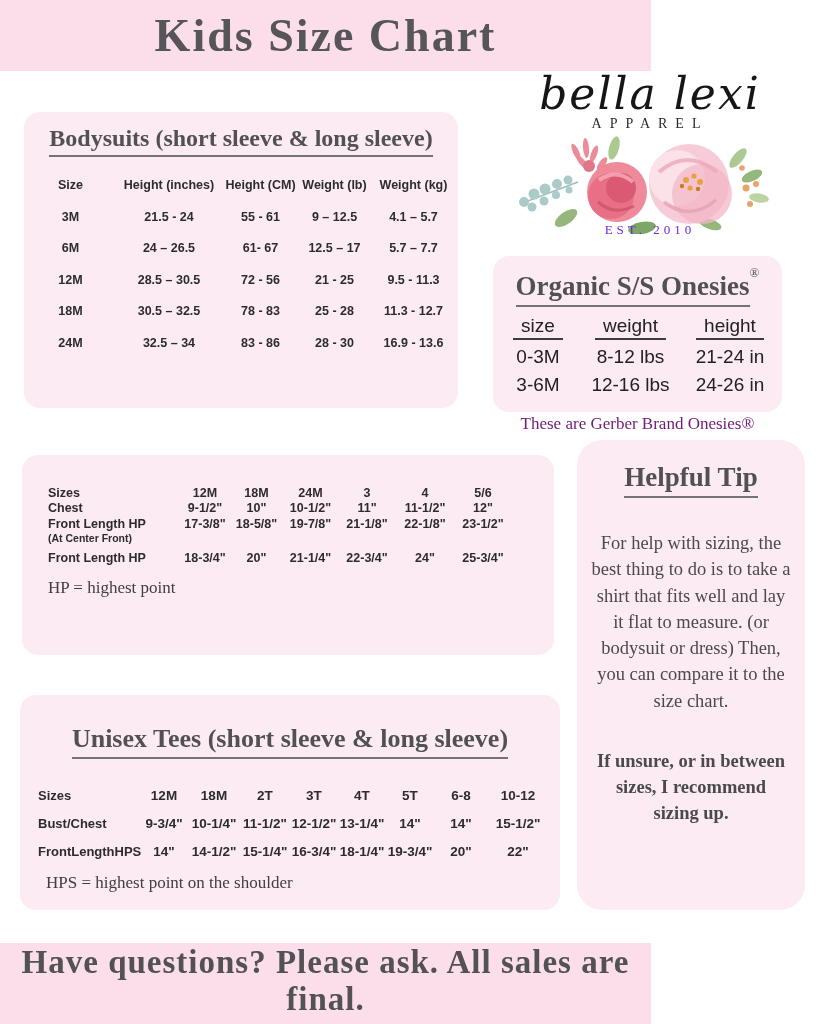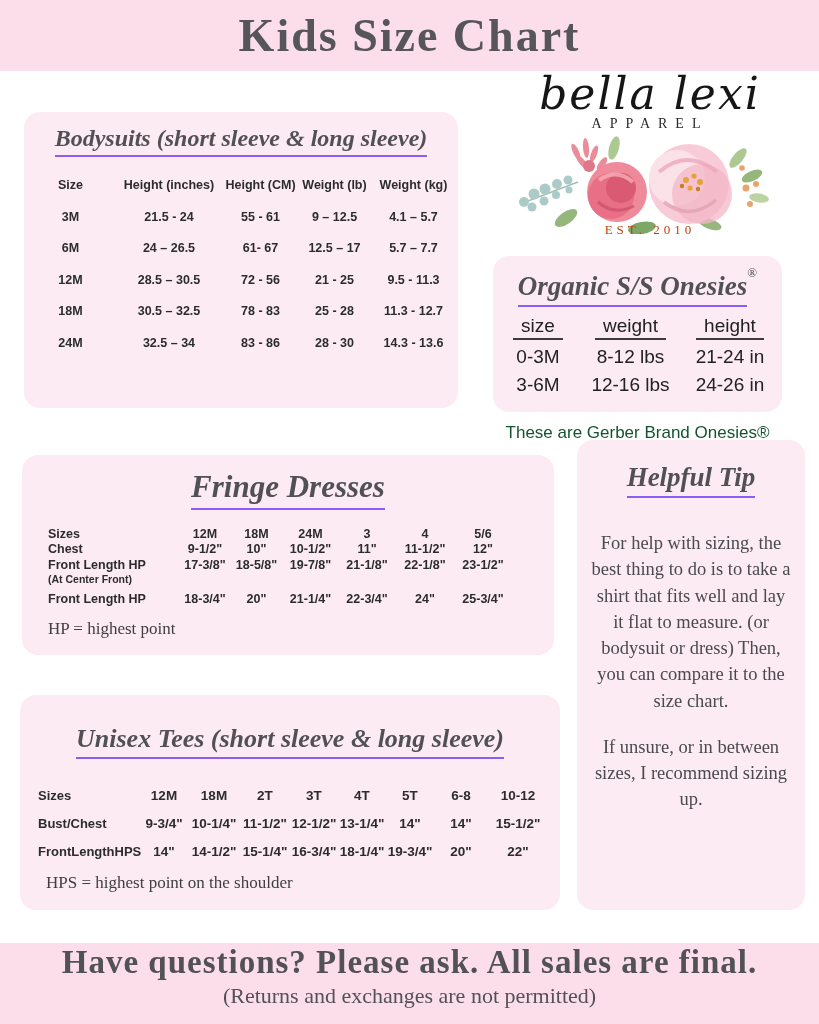--- a/index.html
+++ b/index.html
@@ -10,81 +10,81 @@
     --text-dark:#2c2c2e;
   }
   *{margin:0;padding:0;box-sizing:border-box;}
   html,body{background:#e9e9e9;}
   #canvas{
     position:relative;width:819px;height:1024px;margin:0 auto;
     background:#ffffff;overflow:hidden;
     font-family:"Liberation Sans",sans-serif;color:var(--text-dark);
   }
   
-  .band{position:absolute;left:0;width:819px;background:var(--band-pink);text-align:center;}
+  .band{position:absolute;left:0;width:651px;background:var(--band-pink);text-align:center;}
   #top-band{top:0;height:71px;display:flex;align-items:center;justify-content:center;}
   .page-title{
     font-family:"Liberation Serif",serif;font-size:46px;color:var(--heading-gray);
     letter-spacing:2px;font-weight:600;
   }
   #footer-band{top:943px;height:81px;padding-top:1px;}
   .footer-line1{font-family:"Liberation Serif",serif;font-size:33px;color:#525256;font-weight:600;letter-spacing:1px;}
   .footer-line2{font-family:"Liberation Serif",serif;font-size:22px;color:#525256;margin-top:2px;}
   
   .panel{position:absolute;background:var(--panel-pink);border-radius:16px;}
   .panel-title{
     text-align:center;font-family:"Liberation Serif",serif;color:#515155;font-weight:600;
   }
-  .panel-title .u{display:inline-block;border-bottom:2px solid #8b5cf6;padding-bottom:3px;font-style:italic;}
+  .panel-title .u{display:inline-block;border-bottom:2px solid #737373;padding-bottom:3px;}
   
   #bodysuits{left:24px;top:112px;width:434px;height:296px;padding-top:13px;}
   #bodysuits .panel-title{font-size:24px;letter-spacing:0;}
   .bs-row{display:grid;grid-template-columns:93px 104px 79px 69px 89px;align-items:center;}
   .bs-head{margin-top:20px;height:16px;}
   .bs-head .cell,.bs-body .cell{text-align:center;font-size:12.5px;font-weight:bold;color:var(--text-dark);}
   .bs-body{margin-top:8px;}
   .bs-body .bs-row{height:31.5px;}
   
   #logo{position:absolute;left:505px;top:70px;width:290px;text-align:center;}
   .logo-script{
     font-family:"DejaVu Serif",serif;font-style:italic;font-size:44px;color:#161616;
     letter-spacing:2px;line-height:1.1;
   }
   .logo-apparel{font-family:"Liberation Serif",serif;font-size:14px;letter-spacing:8px;color:#2b2b2b;margin-top:-2px;}
   .logo-flowers{margin-top:0;}
-  .logo-est{font-family:"Liberation Serif",serif;font-size:13px;letter-spacing:4px;color:#c2410c;margin-top:-16px;}
+  .logo-est{font-family:"Liberation Serif",serif;font-size:13px;letter-spacing:4px;color:#6d28d9;margin-top:-16px;}
   
   #onesies{left:493px;top:256px;width:289px;height:156px;padding-top:9px;}
   #onesies .panel-title{font-size:27px;}
   #onesies .panel-title .u{border-bottom-width:2px;}
   .reg-mark{font-size:13px;vertical-align:18px;font-weight:normal;}
   .on-row{display:grid;grid-template-columns:90px 95px 104px;align-items:center;}
   .on-head{margin-top:8px;}
   .on-head .hcell{text-align:center;}
   .on-head .hcell span{display:inline-block;border-bottom:2px solid #3c3c3e;font-size:19px;color:#222;padding:0 8px 1px;}
   .on-body{margin-top:3px;}
   .on-body .cell{text-align:center;font-size:19px;color:#222;}
   .on-body .on-row{height:28px;}
-  .on-note{font-family:Liberation Sans, sans-serif;font-size:17px;color:#14532d;text-align:center;margin-top:24px;}
+  .on-note{font-family:Liberation Serif, serif;font-size:17px;color:#701a75;text-align:center;margin-top:15px;}
   
   #fringe{left:22px;top:455px;width:532px;height:200px;padding-top:14px;}
   #fringe .panel-title{font-size:31px;}
   .fr-rows{margin-top:16px;padding-left:26px;}
   .fr-row{display:grid;grid-template-columns:132px 50px 53px 55px 58px 58px 58px;height:15.5px;align-items:center;}
   .fr-row .cell{text-align:center;font-size:12.5px;font-weight:bold;color:var(--text-dark);}
   .fr-row .cell:first-child{text-align:left;}
   .fr-rows .fr-row:nth-child(4){height:13px;}
   .fr-rows .fr-row:nth-child(4) .cell:first-child{font-size:10.5px;}
   .fr-rows .fr-row:nth-child(5){margin-top:6px;}
   .fr-note{font-family:"Liberation Serif",serif;font-size:17px;color:#3f3f41;margin:12px 0 0 26px;}
   
-  #tip{left:577px;top:440px;width:228px;height:470px;padding:22px 14px 0;text-align:center;}
+  #tip{left:577px;top:440px;width:228px;height:470px;padding:22px 14px 0;text-align:center;border-radius:25px;}
   #tip .panel-title{font-size:27px;}
   .tip-body{font-family:"Liberation Serif",serif;font-size:18.5px;color:#4a4a4e;line-height:1.42;margin-top:32px;}
-  .tip-body2{margin-top:20px;}
+  .tip-body2{margin-top:34px;font-weight:bold;}
   
   #tees{left:20px;top:695px;width:540px;height:215px;padding-top:29px;}
   #tees .panel-title{font-size:26px;}
   .te-rows{margin-top:22px;padding-left:18px;}
   .te-row{display:grid;grid-template-columns:102px 48px 52px 50px 48px 48px 48px 54px 60px;height:28px;align-items:center;}
   .te-row .cell{text-align:center;font-size:13.5px;font-weight:bold;color:var(--text-dark);}
   .te-row .cell:first-child{text-align:left;font-size:13px;}
   .te-note{font-family:"Liberation Serif",serif;font-size:17px;color:#3f3f41;margin:8px 0 0 26px;}
 </style>
 </head>
@@ -134,21 +134,21 @@
           <div class="cell">30.5 – 32.5</div>
           <div class="cell">78 - 83</div>
           <div class="cell">25 - 28</div>
           <div class="cell">11.3 - 12.7</div>
         </div>
         <div class="bs-row">
           <div class="cell">24M</div>
           <div class="cell">32.5 – 34</div>
           <div class="cell">83 - 86</div>
           <div class="cell">28 - 30</div>
-          <div class="cell">14.3 - 13.6</div>
+          <div class="cell">16.9 - 13.6</div>
         </div>
       </div>
   </div>
 
   <div id="logo">
     <div class="logo-script">bella lexi</div>
     <div class="logo-apparel">APPAREL</div>
     <div class="logo-flowers">
       <svg width="272" height="102" viewBox="0 0 272 102">
 
@@ -237,23 +237,20 @@
         <div class="on-row">
           <div class="cell">3-6M</div>
           <div class="cell">12-16 lbs</div>
           <div class="cell">24-26 in</div>
         </div>
       </div>
     <div class="on-note">These are Gerber Brand Onesies®</div>
   </div>
 
   <div class="panel" id="fringe">
-    <div class="panel-title">
-      <span class="u">Fringe Dresses</span>
-    </div>
     <div class="fr-rows">
         <div class="fr-row">
           <div class="cell">Sizes</div>
           <div class="cell">12M</div>
           <div class="cell">18M</div>
           <div class="cell">24M</div>
           <div class="cell">3</div>
           <div class="cell">4</div>
           <div class="cell">5/6</div>
         </div>

